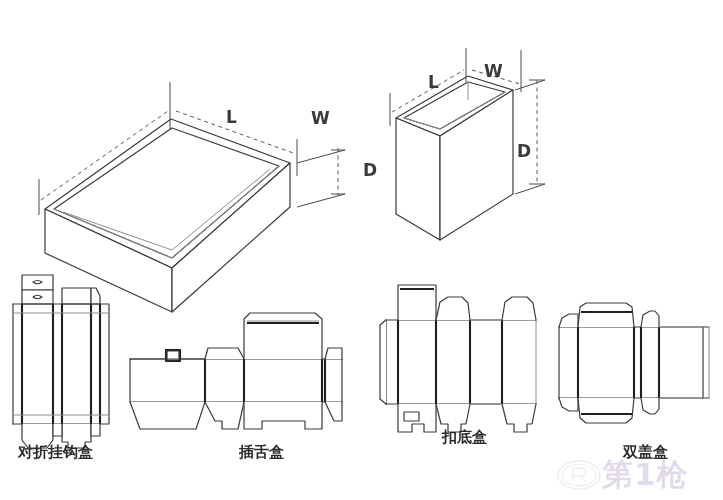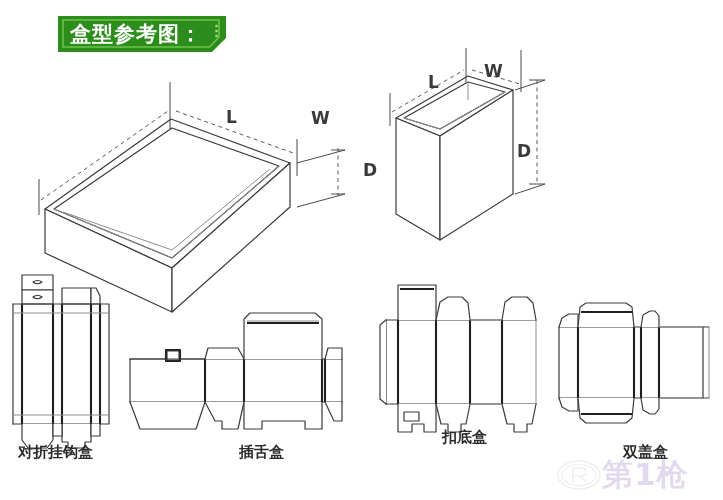--- a/index.html
+++ b/index.html
@@ -52,30 +52,20 @@
     position:absolute;left:46px;top:2px;font-size:31px;font-weight:bold;
     color:#4c1d95;letter-spacing:1px;white-space:nowrap;
     font-family:"DejaVu Sans","Liberation Sans",sans-serif;
   }
 </style>
 </head>
 <body style="background: rgb(255, 255, 255);">
 
 <div id="page">
 
-  <div class="banner">
-    <svg width="168" height="36" viewBox="0 0 168 36">
-      <path d="M0,0 L168,0 L168,22 L154,36 L0,36 Z" fill="#2d8d1c"></path>
-      <path d="M5,4 L161,4 L161,21 L151.5,31 L5,31 Z" fill="none" stroke="#6cc24a" stroke-width="1.6"></path>
-      <circle cx="158.5" cy="10" r="1.3" fill="#a9df8b"></circle>
-      <circle cx="158.5" cy="15" r="1.3" fill="#a9df8b"></circle>
-      <circle cx="158.5" cy="20" r="1.3" fill="#a9df8b"></circle>
-    </svg>
-    <div class="banner-text">盒型参考图：</div>
-  </div>
 
   <div class="canvas">
   <svg width="723" height="500" viewBox="0 0 723 500">
     <defs>
       <style>
         .ln   { fill:none; stroke:#3a3a3a; stroke-width:1.2; stroke-linejoin:round; stroke-linecap:round; }
         .ln-l { fill:none; stroke:#8d8d8d; stroke-width:1;   stroke-linejoin:round; }
         .ln-b { fill:none; stroke:#1f1f1f; stroke-width:2.1; stroke-linejoin:round; }
         .ln-d { fill:none; stroke:#5a5a5a; stroke-width:1;   stroke-dasharray:4 3.5; }
         .ln-t { fill:none; stroke:#4a4a4a; stroke-width:1; }

